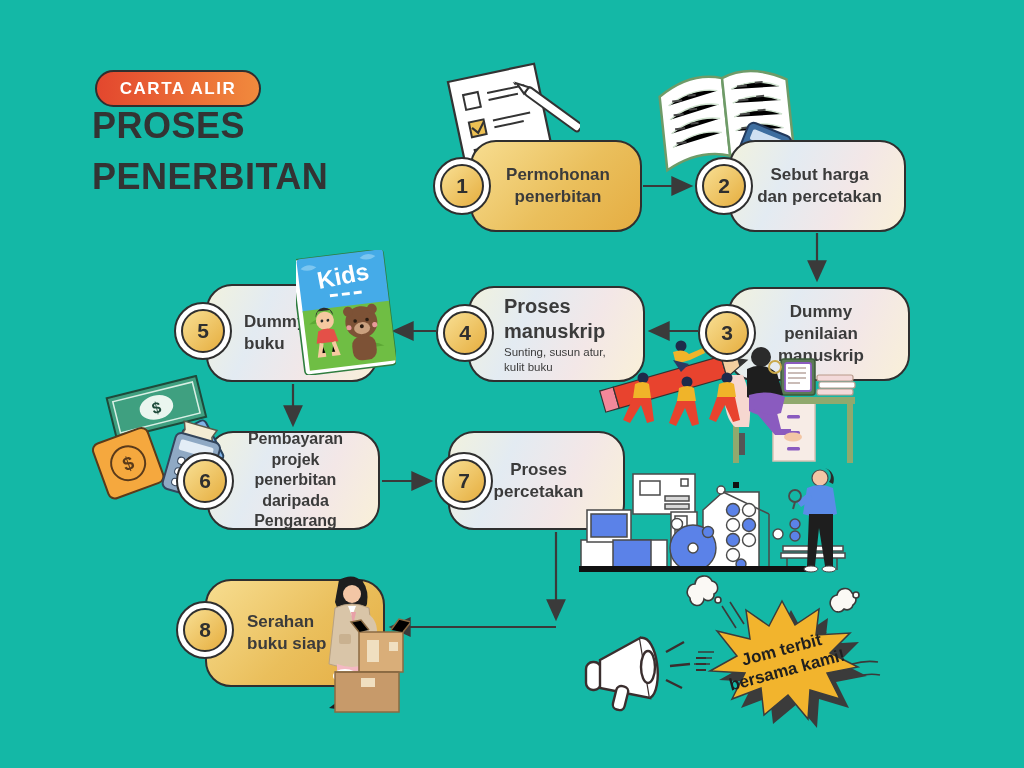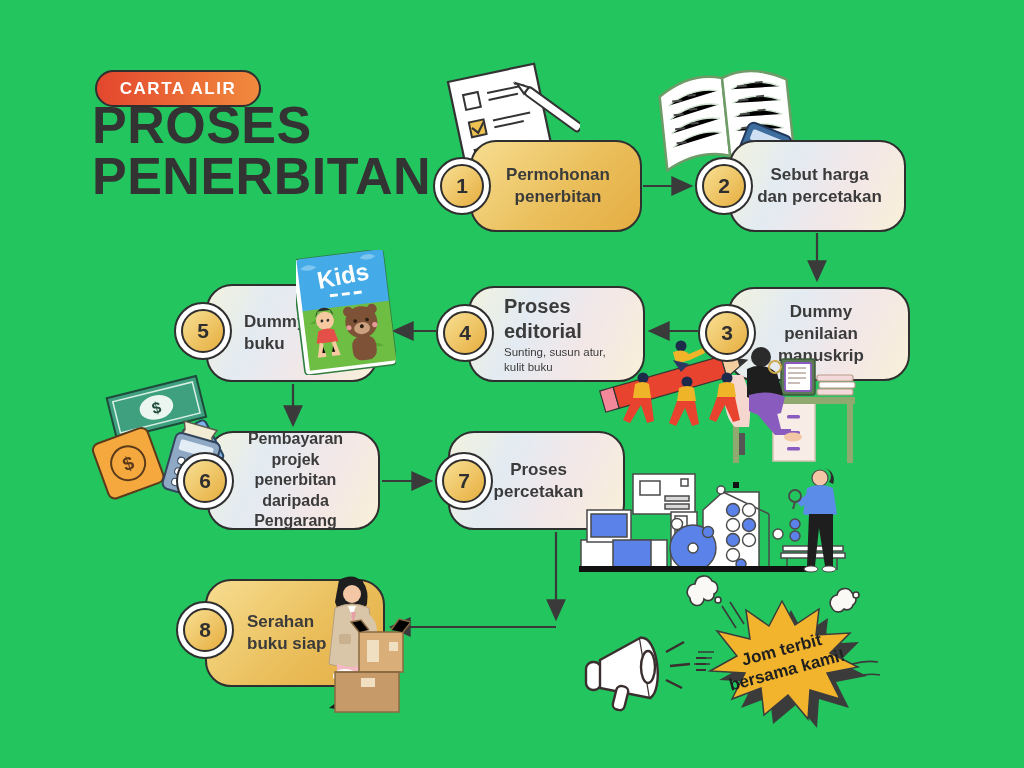--- a/index.html
+++ b/index.html
@@ -1,25 +1,25 @@
 <!DOCTYPE html>
 <html><head>
 <meta charset="utf-8">
 <style>
   html,body{margin:0;padding:0;}
   body{width:1024px;height:768px;overflow:hidden;background:#fbf9f5;
        font-family:"Liberation Sans","DejaVu Sans",sans-serif;}
-  .canvas{position:relative;width:1024px;height:768px;background:#22c55e;}
+  .canvas{position:relative;width:1024px;height:768px;background:#14b8a6;}
 
   
   .pill{position:absolute;left:95px;top:70px;width:166px;height:37px;border-radius:20px;
         background:linear-gradient(90deg,#e3472e,#f18a3d);border:2px solid #2f2f2f;
         color:#ffffff;font-weight:bold;font-size:17px;letter-spacing:1.5px;
         display:flex;align-items:center;justify-content:center;box-sizing:border-box;}
-  .title{position:absolute;left:92px;top:100px;font-size:52px;line-height:51px;
+  .title{position:absolute;left:92px;top:100px;font-size:36px;line-height:51px;
          font-weight:bold;color:#333333;letter-spacing:0.5px;}
 
   
   .box{position:absolute;border:2px solid #2f2f2f;border-radius:26px;box-sizing:border-box;
        display:flex;flex-direction:column;justify-content:center;align-items:center;
        color:#3b3b3b;font-size:17px;font-weight:600;line-height:1.28;text-align:center;
        z-index:2;padding:6px 22px 6px 26px;}
   .box.gold{background:linear-gradient(135deg,#f7dd90 0%,#eabf5c 55%,#e5ad42 100%);}
   .box.pastel{background:linear-gradient(115deg,#f1f2de 0%,#e3ebf2 32%,#f3e7e7 66%,#f9f0d8 100%);}
   .box.left-align{align-items:flex-start;text-align:left;}
@@ -362,21 +362,21 @@
   <div class="box gold" style="left:470px;top:140px;width:172px;height:92px;">
     <span>Permohonan penerbitan</span>
   </div>
   <div class="box pastel" style="left:729px;top:140px;width:177px;height:92px;">
     <span>Sebut harga dan percetakan</span>
   </div>
   <div class="box pastel" style="left:728px;top:287px;width:182px;height:94px;">
     <span>Dummy penilaian manuskrip</span>
   </div>
   <div class="box pastel left-align" style="left:468px;top:286px;width:177px;height:96px;padding-left:34px;">
-    <span class="big">Proses editorial</span>
+    <span class="big">Proses manuskrip</span>
     <span class="sub">Sunting, susun atur, kulit buku</span>
   </div>
   <div class="box pastel left-align" style="left:206px;top:284px;width:172px;height:98px;padding-left:36px;">
     <span style="width:78px;">Dummy buku</span>
   </div>
   <div class="box pastel" style="left:207px;top:431px;width:173px;height:99px;font-size:16px;">
     <span>Pembayaran projek penerbitan daripada Pengarang</span>
   </div>
   <div class="box pastel" style="left:448px;top:431px;width:177px;height:99px;">
     <span style="width:110px;">Proses percetakan</span>

